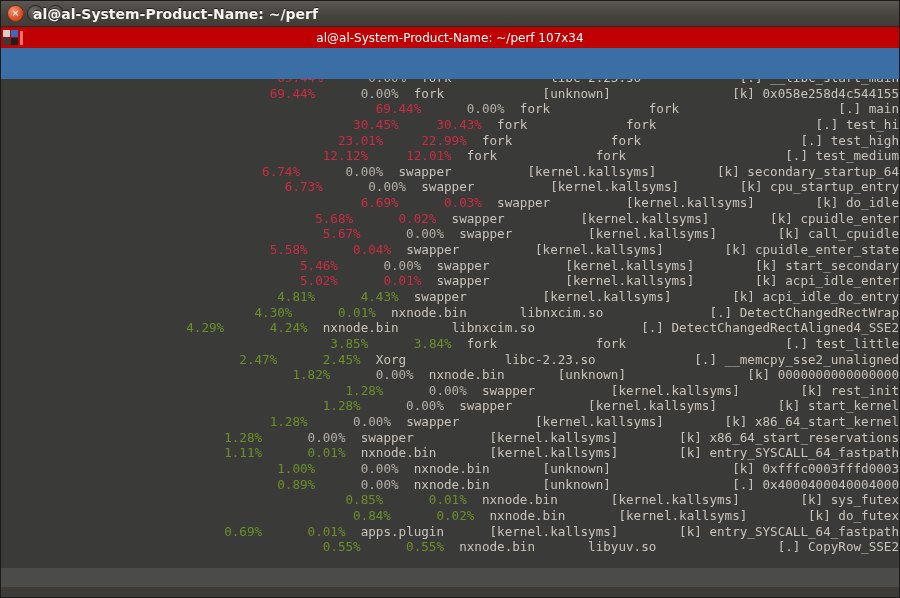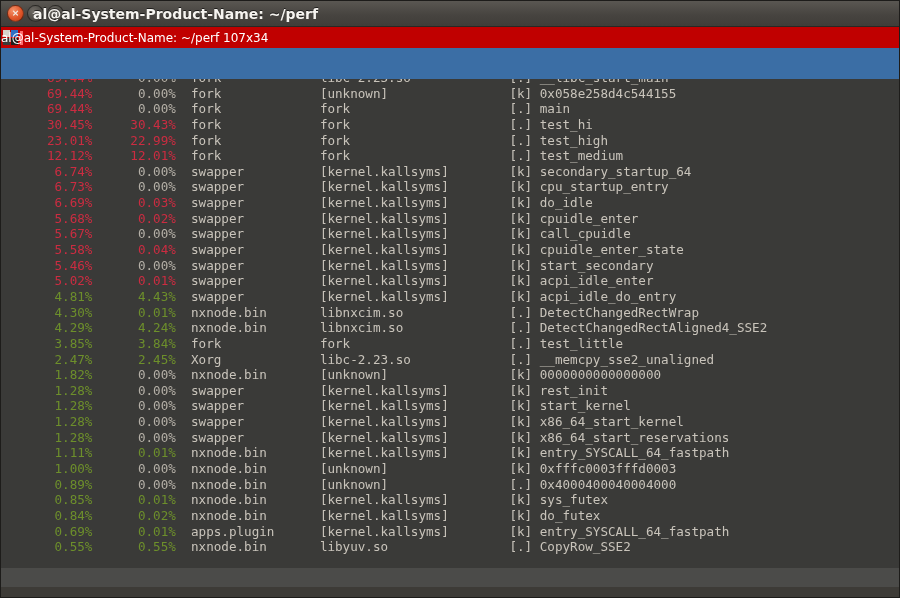--- a/index.html
+++ b/index.html
@@ -73,21 +73,21 @@
   }
   .tabicon i { display:block; }
   .tabicon i:nth-child(1){ background:#d6d2cb; }
   .tabicon i:nth-child(2){ background:#2f6fc4; }
   .tabicon i:nth-child(3){ background:#3b3a38; }
   .tabicon i:nth-child(4){ background:#1f1e1d; }
   .tabcursor {
     width:3px; height:14px; background:#ff6d6d; margin-right:4px; flex:0 0 3px;
   }
   .tabtitle {
-    position:absolute; left:0; right:0; 
+    position:absolute; left:0; right:0; text-align:center;
     font-family:"DejaVu Sans", sans-serif;
     font-size:12px; color:#ffffff;
     pointer-events:none;
   }
 
   
   .perfhdr {
     background:#3b6ea5;
     color:#ffffff;
     font-size:12.6px;
@@ -104,21 +104,21 @@
   .term {
     flex:1 1 auto;
     background:#3a3a38;
     position:relative;
     overflow:hidden;
     font-size:12.6px;
     line-height:15.65px;
     white-space:pre;
     font-family:"DejaVu Sans Mono", monospace;
   }
-  .rows { position:absolute; left:8px; top:-9px; right:0; }
+  .rows { position:absolute; left:0; top:-9px; right:0;text-align:right; }
   .row { height:15.65px; white-space:pre; }
 
   .c-pct-hot  { color:#cc2c41; }
   .c-pct-warm { color:#6d8f2b;margin-top:48px; }
   .c-dim      { color:#b5b0a7; }
   .c-txt      { color:#c9c4bb; }
 
   
   .statusbar {
     flex:0 0 19px; height:19px;

